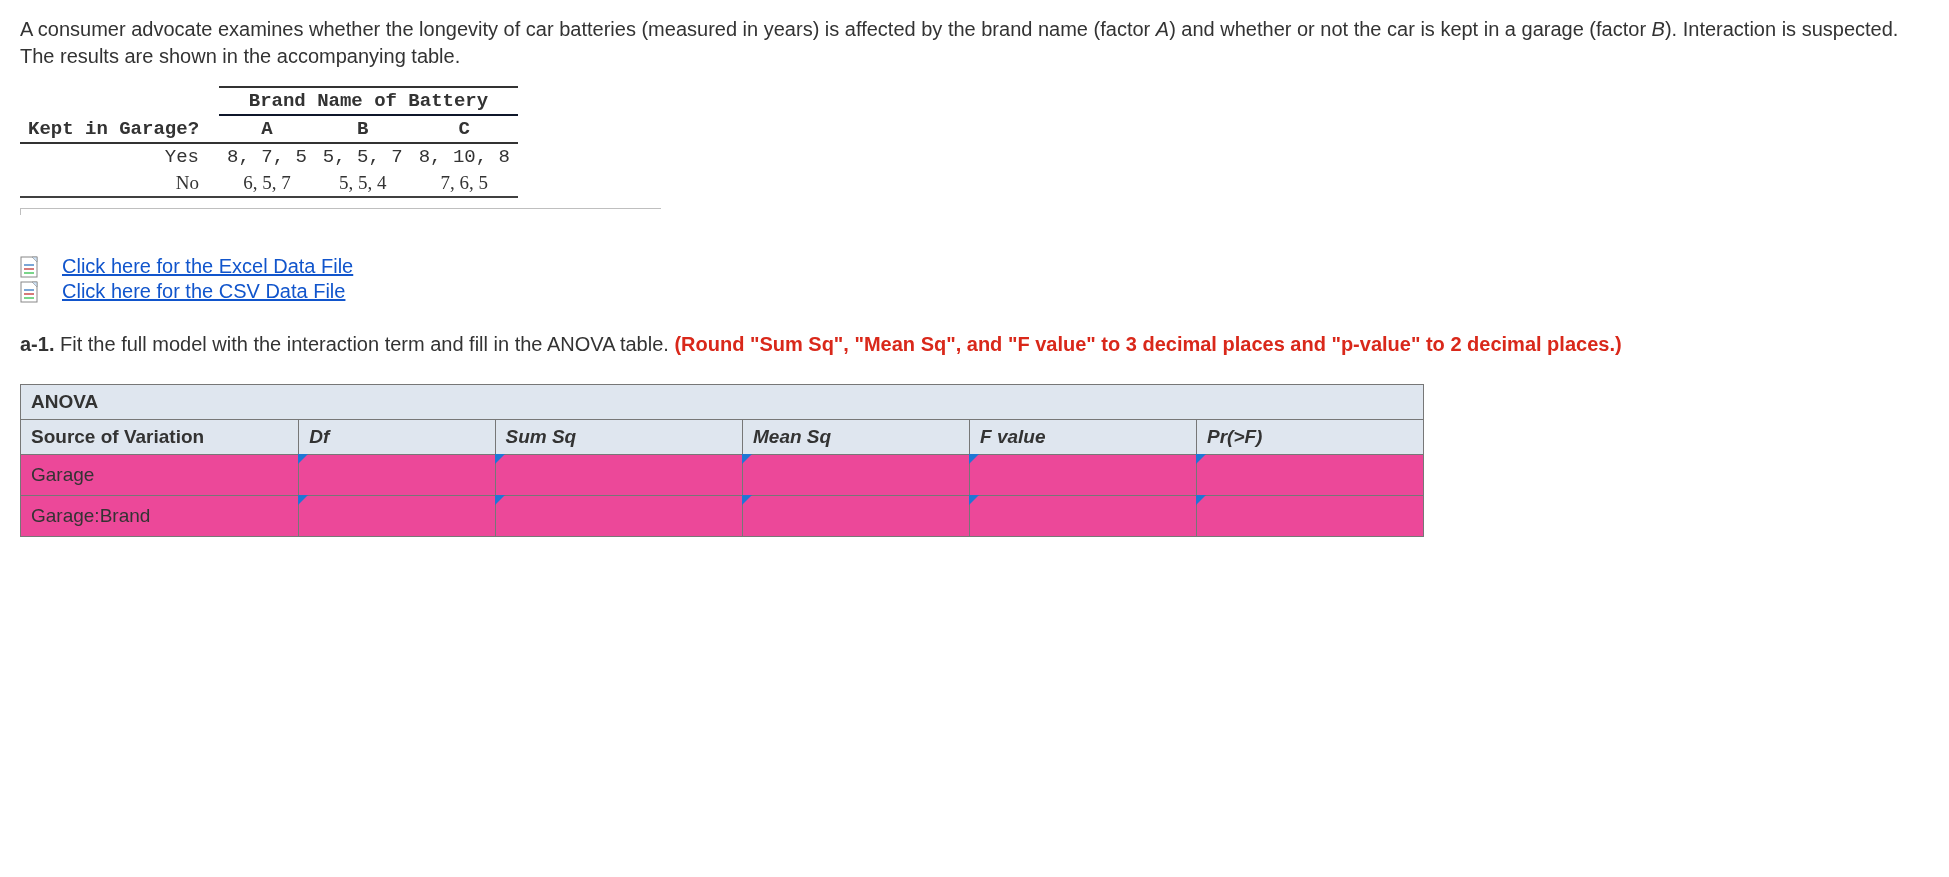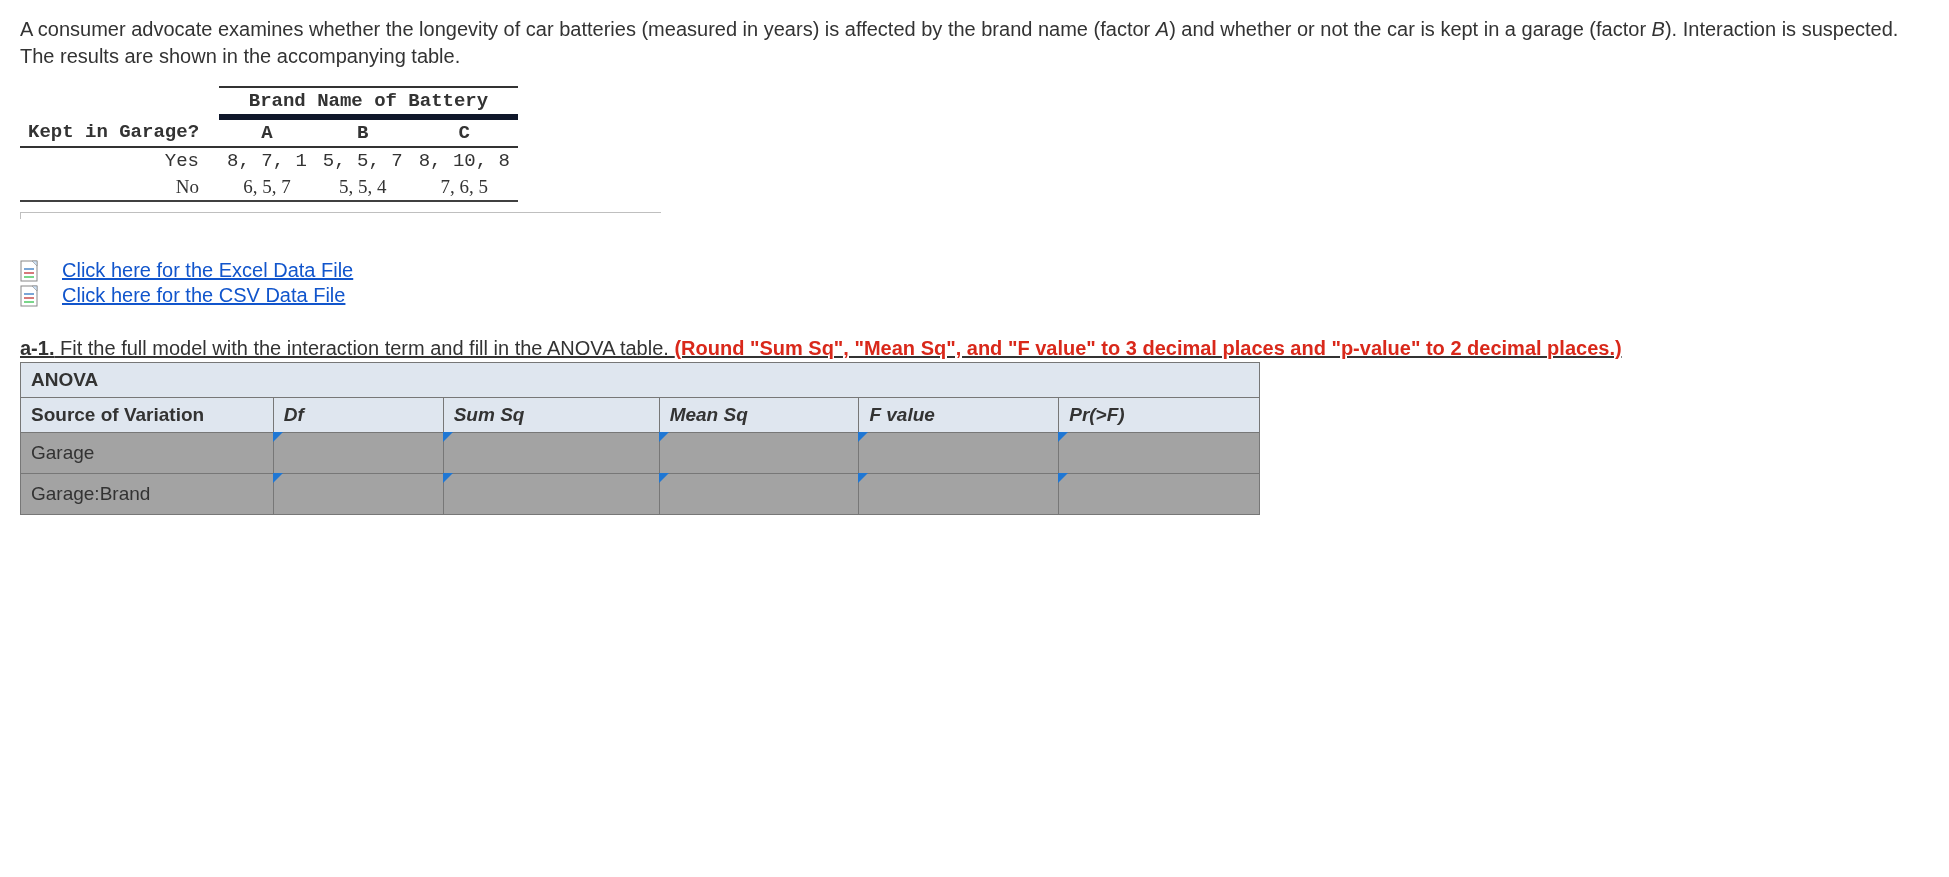--- a/index.html
+++ b/index.html
@@ -29,21 +29,21 @@
     padding: 2px 8px;
     text-align: center;
     white-space: pre;
   }
   table.data-table .col-label {
     text-align: right;
     padding-right: 20px;
   }
   .brand-header {
     border-top: 2px solid #333;
-    border-bottom: 6px solid #0f172a;
+    border-bottom: 2px solid #0f172a;
   }
   .row-underline td, .row-underline th {
     border-bottom: 2px solid #333;
   }
   .bottom-line td, .bottom-line th {
     border-bottom: 2px solid #404040;
     font-family: Liberation Serif, serif;
   }
   .small-bar {
     width: 640px;
@@ -68,37 +68,37 @@
     display: inline-block;
   }
   .file-icon svg { display: block; }
   a.file-link {
     color: #1155cc;
     text-decoration: underline;
     font-size: 20px;
   }
   .question-text {
     line-height: 1.35;
-    text-decoration: underline;
+    margin-bottom: 26px;
   }
   .question-text .red {
     color: #d9281a;
     font-weight: bold;
   }
   .question-text b { font-weight: bold; }
   table.anova {
     border-collapse: collapse;
-    width: 1240px;
+    width: 1404px;
     font-size: 19px;
   }
   table.anova th, table.anova td {
     border: 1px solid #777;
     padding: 6px 10px;
     text-align: left;
-    background: #a3a3a3;
+    background: #ec4899;
   }
   table.anova th {
     background: #dfe6ef;
     font-weight: bold;
   }
   table.anova th.center, table.anova td.center {
     text-align: left;
   }
   table.anova .input-cell {
     position: relative;
@@ -133,21 +133,21 @@
       <th colspan="3" class="brand-header">Brand Name of Battery</th>
     </tr>
     <tr class="row-underline">
       <th class="col-label">Kept in Garage?</th>
       <th>A</th>
       <th>B</th>
       <th>C</th>
     </tr>
     <tr>
       <td class="col-label">Yes</td>
-      <td>8, 7, 1</td>
+      <td>8, 7, 5</td>
       <td>5, 5, 7</td>
       <td>8, 10, 8</td>
     </tr>
     <tr class="bottom-line">
       <td class="col-label">No</td>
       <td>6, 5, 7</td>
       <td>5, 5, 4</td>
       <td>7, 6, 5</td>
     </tr>
   </tbody>

